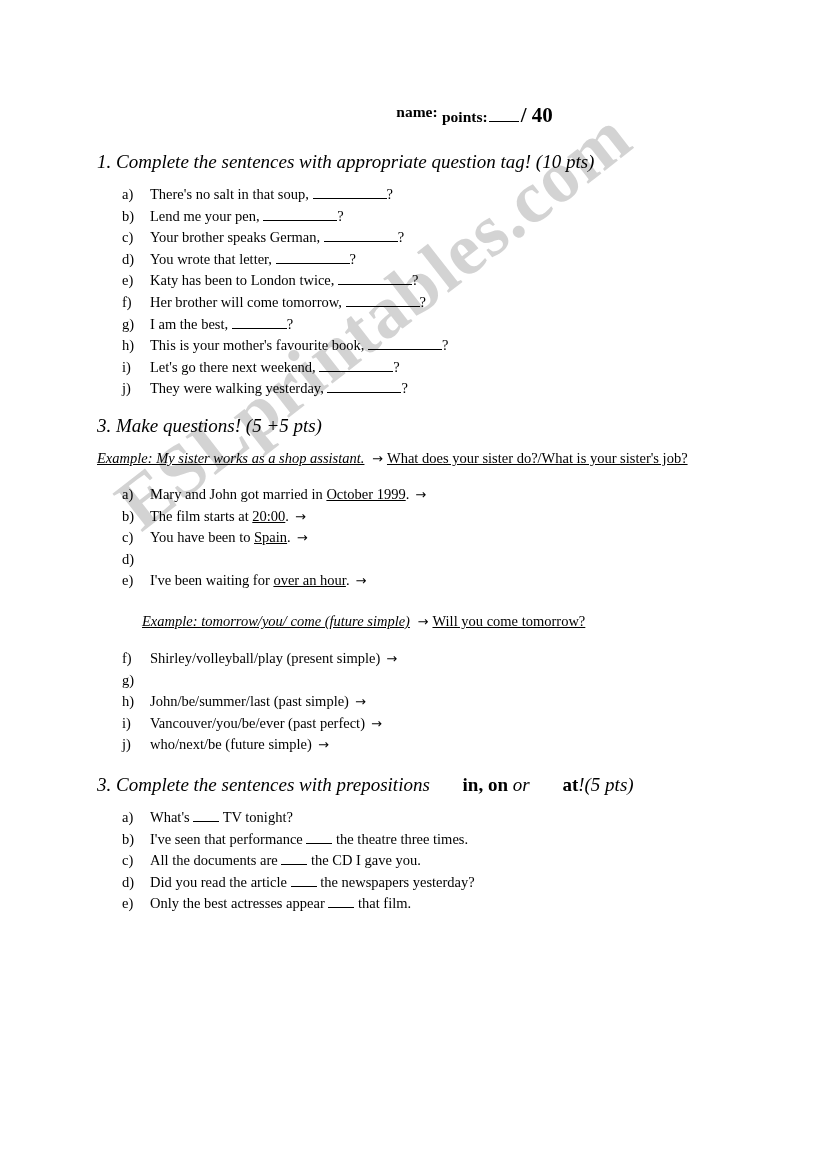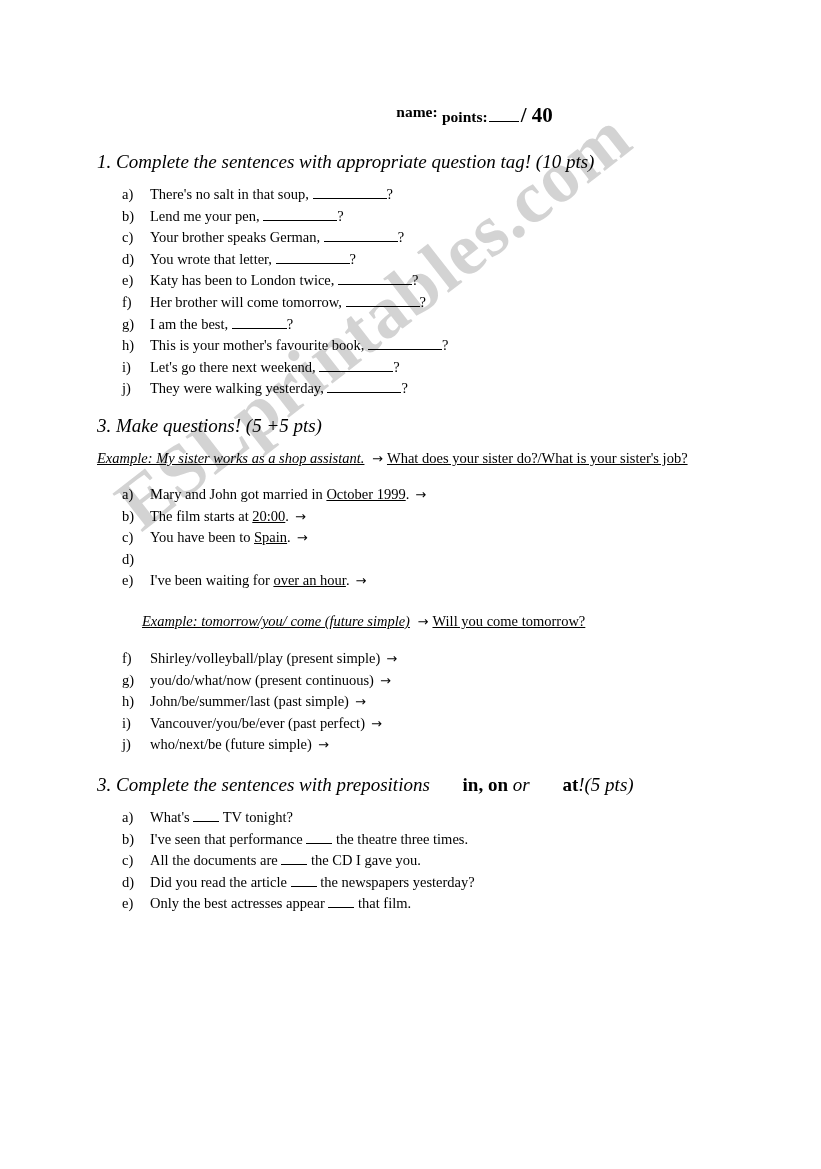--- a/index.html
+++ b/index.html
@@ -254,21 +254,20 @@
       <span class="arrow" style="margin:0 4px;">→</span><span class="ex-ans">Will you come tomorrow?</span>
     </div>
 
     <div class="items" style="left:118px; top:648px;">
       <div class="item">
         <span class="item-label">f)</span>
         <span class="item-text"><span>Shirley/volleyball/play (present simple)</span><span class="arrow" style="margin-left:6px;">→</span></span>
       </div>
       <div class="item">
         <span class="item-label">g)</span>
-        <span class="item-text"><span>you/do/what/now (present continuous)</span><span class="arrow" style="margin-left:6px;">→</span></span>
       </div>
       <div class="item">
         <span class="item-label">h)</span>
         <span class="item-text"><span>John/be/summer/last (past simple)</span><span class="arrow" style="margin-left:6px;">→</span></span>
       </div>
       <div class="item">
         <span class="item-label">i)</span>
         <span class="item-text"><span>Vancouver/you/be/ever (past perfect)</span><span class="arrow" style="margin-left:6px;">→</span></span>
       </div>
       <div class="item">

